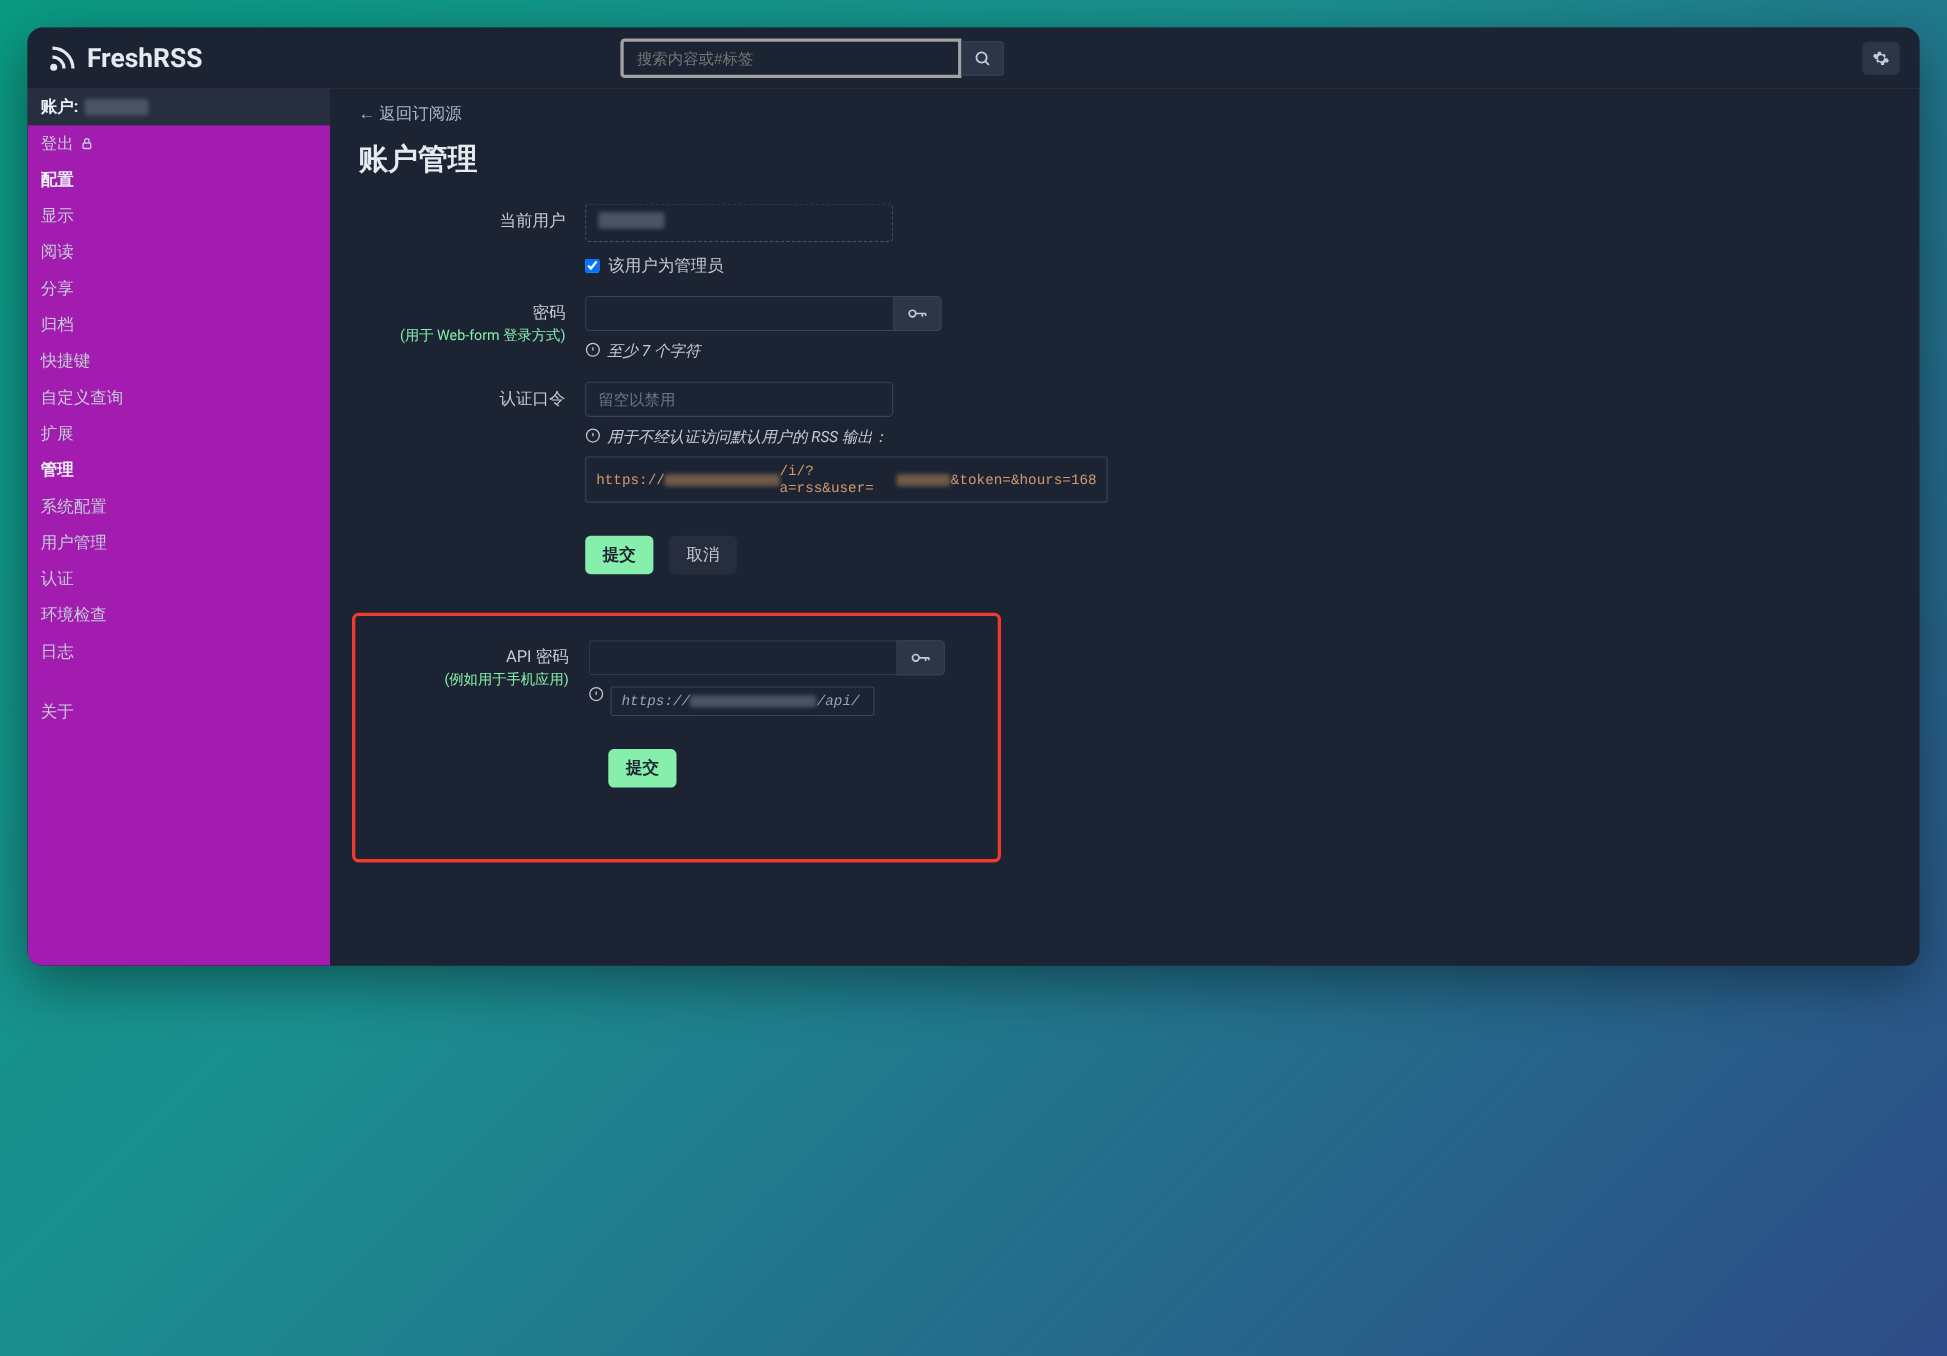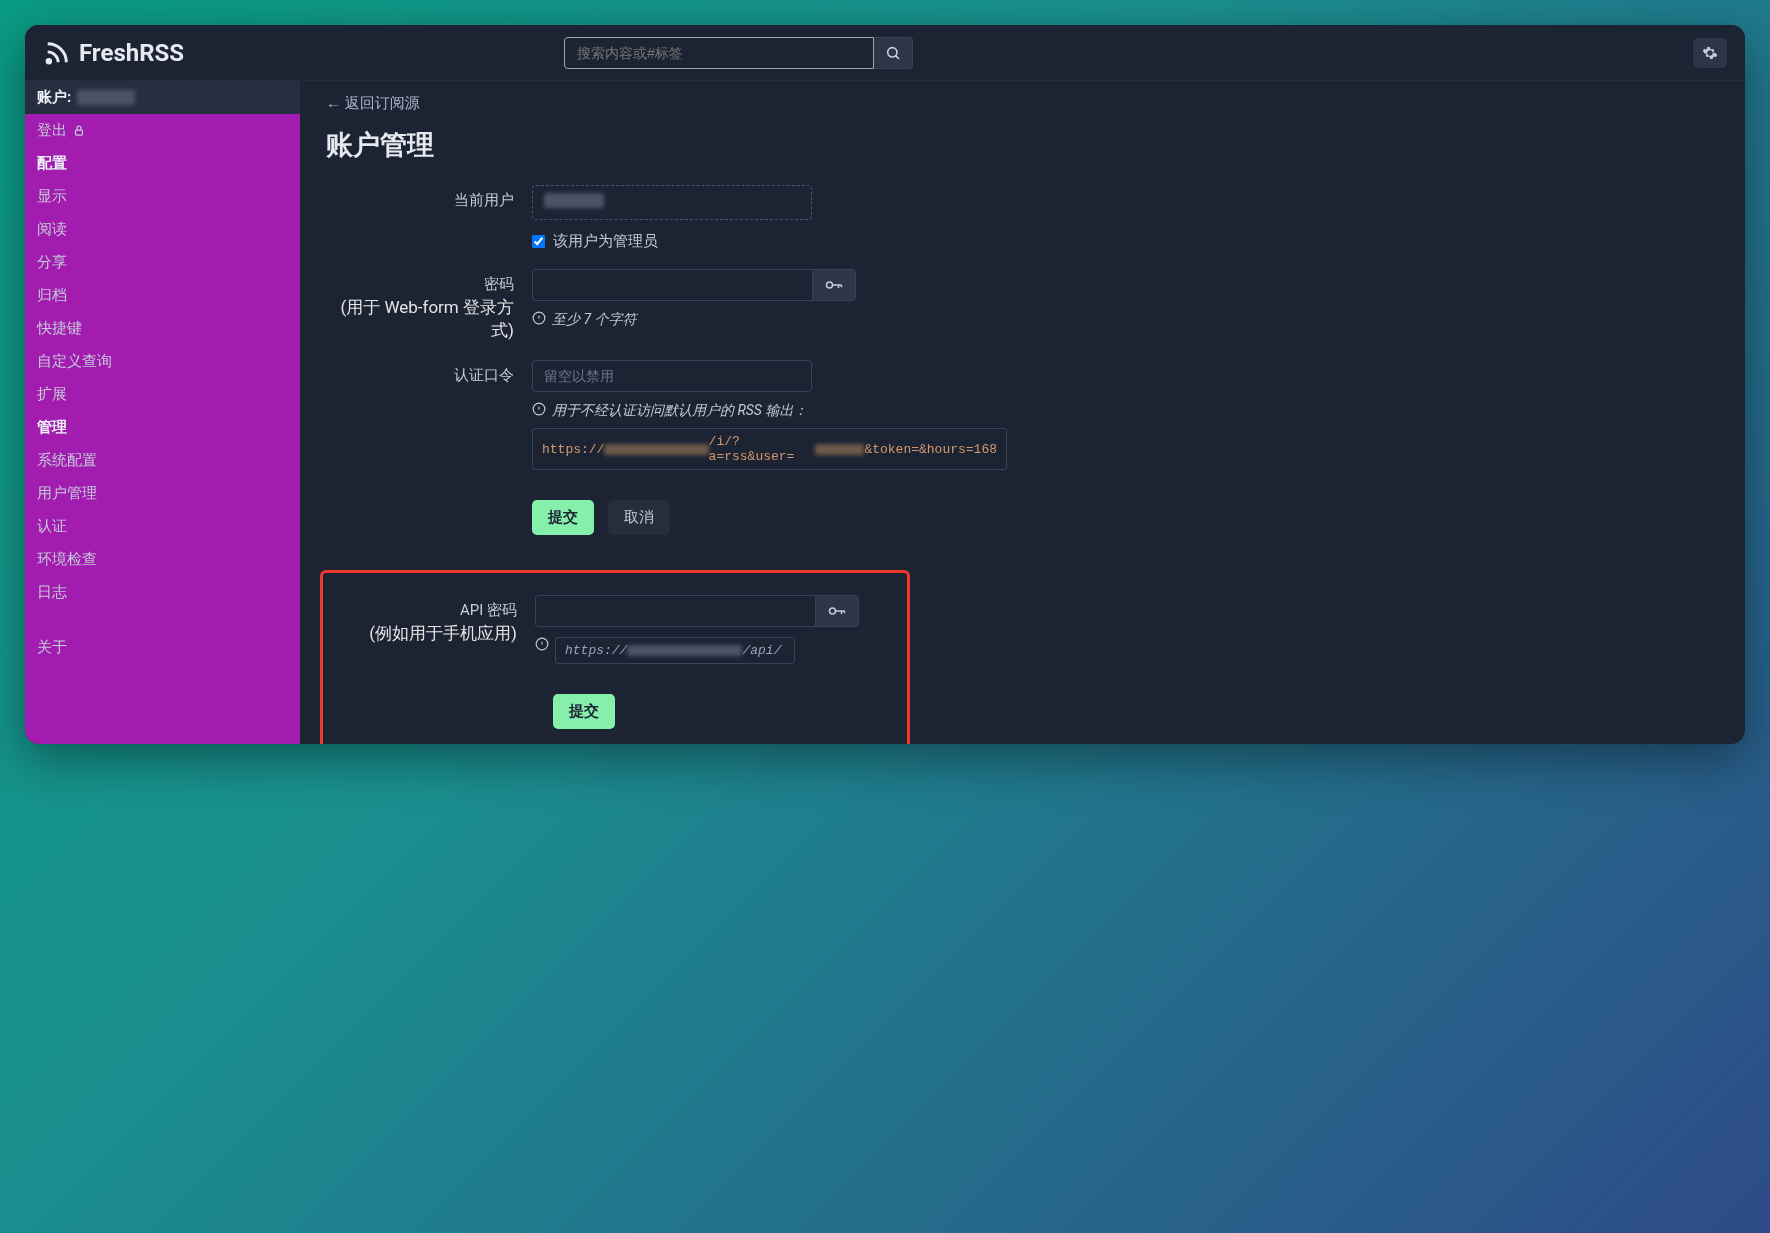--- a/index.html
+++ b/index.html
@@ -9,21 +9,21 @@
   min-height: 100vh;
   padding: 25px;
 }
 .window {
   background: #1c2333;
   border-radius: 14px;
   overflow: hidden;
   box-shadow: 0 15px 50px rgba(0,0,0,0.4);
   display: flex;
   flex-direction: column;
-  height: 719px;
+  height: 853px;
 }
 .topbar {
   display: flex;
   align-items: center;
   padding: 8px 18px;
   background: #1c2333;
   border-bottom: 1px solid #262d3b;
   height: 56px;
 }
 .logo {
@@ -40,21 +40,21 @@
 }
 .search-wrap {
   margin-left: auto;
   display: flex;
   align-items: center;
   position: relative;
   left: -200px;
 }
 .search-input {
   background: #1c2333;
-  border: 1px solid #a3a3a3;
+  border: 3px solid #a3a3a3;
   border-radius: 4px 0 0 4px;
   color: #9aa3b8;
   padding: 7px 12px;
   width: 310px;
   font-size: 14px;
   outline: none;
 }
 .search-btn {
   background: #2d3548;
   border: 1px solid #3b4356;
@@ -135,22 +135,22 @@
 .form-label {
   width: 206px;
   text-align: right;
   padding-right: 18px;
   padding-top: 6px;
   color: #c5cbd8;
   font-size: 15px;
 }
 .form-label .sub {
   display: block;
-  font-size: 17px;
-  color: #e5e5e5;
+  font-size: 13px;
+  color: #86efac;
   margin-top: 2px;
 }
 .form-control { flex: 1; max-width: 520px; }
 .readonly-box {
   border: 1px dashed #4b5468;
   border-radius: 4px;
   padding: 7px 11px;
   width: 280px;
   min-height: 32px;
   color: #b3bacb;

